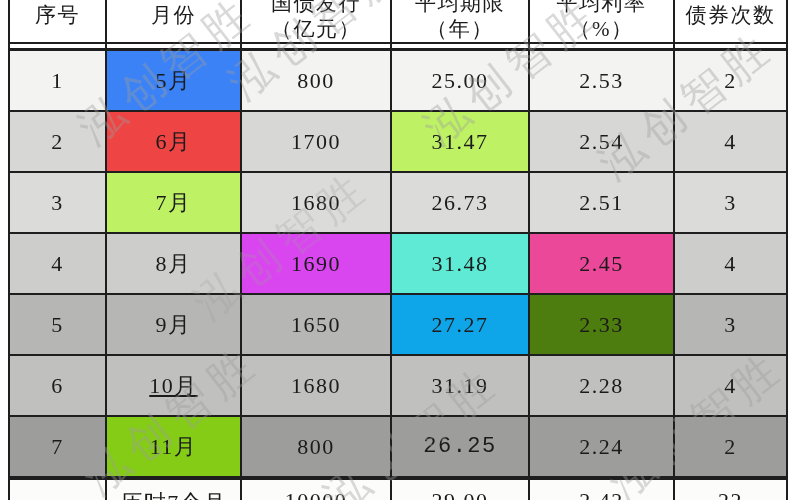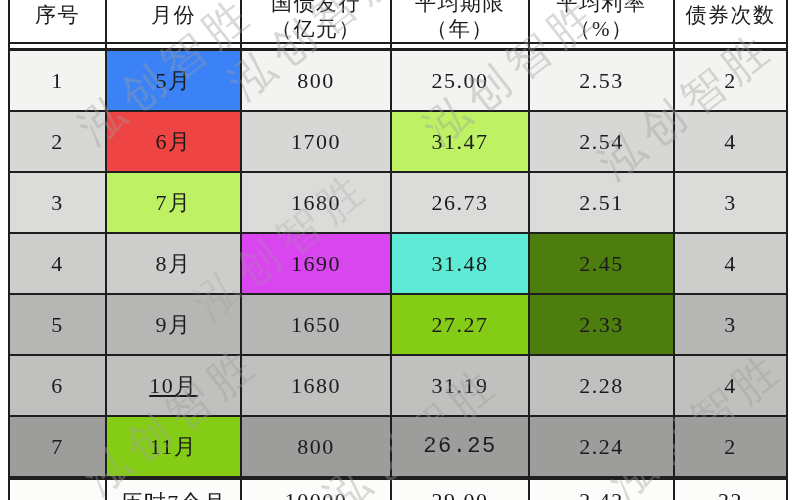--- a/index.html
+++ b/index.html
@@ -133,28 +133,28 @@
         <td style="background: rgb(219, 219, 217);">1680</td>
         <td style="background: rgb(219, 219, 217);">26.73</td>
         <td style="background: rgb(219, 219, 217);">2.51</td>
         <td style="background: rgb(219, 219, 217);">3</td>
       </tr>
       <tr class="data">
         <td style="background: rgb(205, 205, 203);">4</td>
         <td style="background: rgb(205, 205, 203);">8月</td>
         <td style="background: #d946ef;">1690</td>
         <td style="background: #5eead4;">31.48</td>
-        <td style="background: #4d7c0f; margin-left: 28px;">2.45</td>
+        <td style="background: #ec4899; margin-left: 28px;">2.45</td>
         <td style="background: rgb(205, 205, 203);">4</td>
       </tr>
       <tr class="data">
         <td style="background: rgb(182, 182, 180);">5</td>
         <td style="background: rgb(182, 182, 180);">9月</td>
         <td style="background: rgb(182, 182, 180);">1650</td>
-        <td style="background: #84cc16;">27.27</td>
+        <td style="background: #0ea5e9;">27.27</td>
         <td style="background: #4d7c0f;">2.33</td>
         <td style="background: rgb(182, 182, 180);">3</td>
       </tr>
       <tr class="data">
         <td style="background: rgb(192, 192, 190);">6</td>
         <td style="background: rgb(192, 192, 190); text-decoration: underline;">10月</td>
         <td style="background: rgb(192, 192, 190);">1680</td>
         <td style="background: rgb(192, 192, 190);">31.19</td>
         <td style="background: rgb(192, 192, 190);">2.28</td>
         <td style="background: rgb(192, 192, 190);">4</td>

